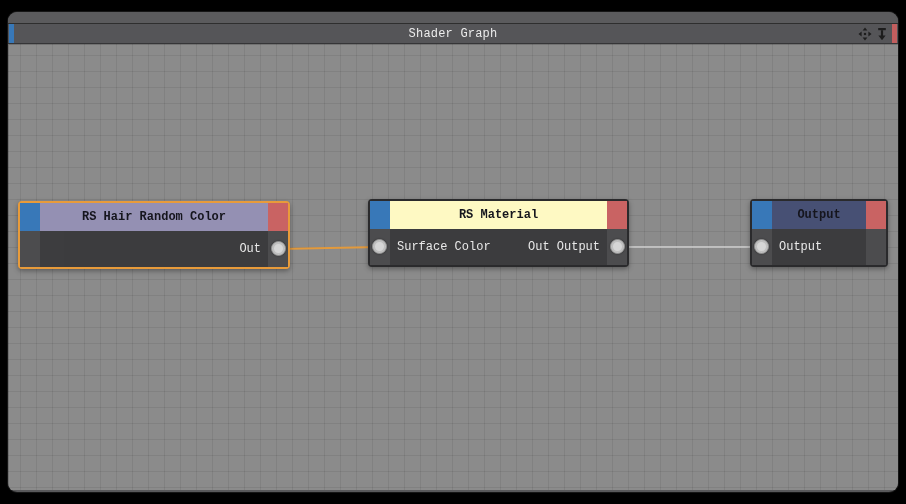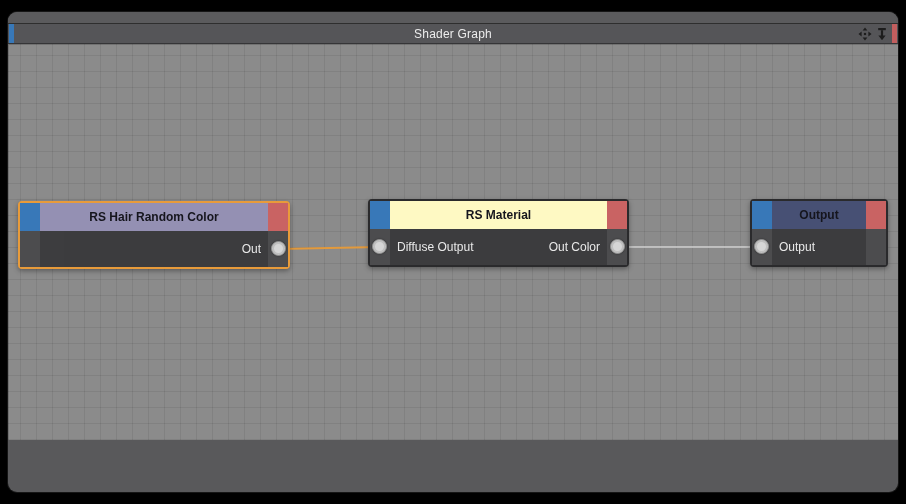--- a/index.html
+++ b/index.html
@@ -5,36 +5,37 @@
   * { margin:0; padding:0; box-sizing:border-box; }
   html,body { background:#000; }
   body { font-family:"Liberation Sans", sans-serif; }
 
   .stage { position:relative; width:906px; height:504px; background:#000; overflow:hidden; }
 
   .window {
     position:absolute; left:8px; top:12px; width:890px; height:480px;
     border-radius:9px; overflow:hidden; background:#59595b;
     box-shadow:0 0 0 1px #161616;
+    font-family:Liberation Mono, monospace;
   }
   .chrome { height:11px; background:#5b5b5d; }
   .titlebar {
     position:relative; height:21px; background:#555558;
     border-top:1px solid #2e2e2e; border-bottom:1px solid #353537;
     display:flex; align-items:center; justify-content:center;
   }
   .tb-accent { position:absolute; top:0; bottom:0; width:5px; }
   .tb-accent.left { left:1px; }
   .tb-accent.right { right:1px; }
   .tb-title { font-size:12px; color:#ededed; letter-spacing:0.2px; }
   .tb-icons { position:absolute; right:9px; top:0; bottom:0; display:flex; align-items:center; gap:3px; }
   .tb-icons svg { display:block; }
 
   .graph {
-    position:relative; height:396px;
+    position:relative; height:446px;
     background-color:#8b8b8b;
     background-image:
       linear-gradient(to right, rgba(0,0,0,0.075) 1px, transparent 1px),
       linear-gradient(to bottom, rgba(0,0,0,0.075) 1px, transparent 1px);
     background-size:16px 16px;
     background-position:-4px -5px;
     box-shadow: inset 1px 1px 0 rgba(0,0,0,0.18);
   }
 
   .wires { position:absolute; left:0; top:0; width:890px; height:446px; z-index:1; }
@@ -130,22 +131,22 @@
 
       <div class="node" style="left:360px; top:155px; width:261px; height:68px;">
         <div class="node-header">
           <div class="hcell" style="background-color: rgb(56, 120, 184);"></div>
           <div class="node-title" style="background-color: #fef9c3;">RS Material</div>
           <div class="hcell" style="background-color: rgb(201, 99, 99);"></div>
         </div>
         <div class="node-body">
           <div class="bstrip"></div>
           <div class="bcenter justify-between">
-            <span>Diffuse Output</span>
-            <span>Out Color</span>
+            <span>Surface Color</span>
+            <span>Out Output</span>
           </div>
           <div class="bstrip"></div>
         </div>
         <div class="port in" style="background-color: rgb(214, 214, 214);"></div>
         <div class="port out" style="background-color: rgb(214, 214, 214);"></div>
       </div>
 
       <div class="node" style="left:742px; top:155px; width:138px; height:68px;">
         <div class="node-header">
           <div class="hcell" style="background-color: rgb(56, 120, 184);"></div>

